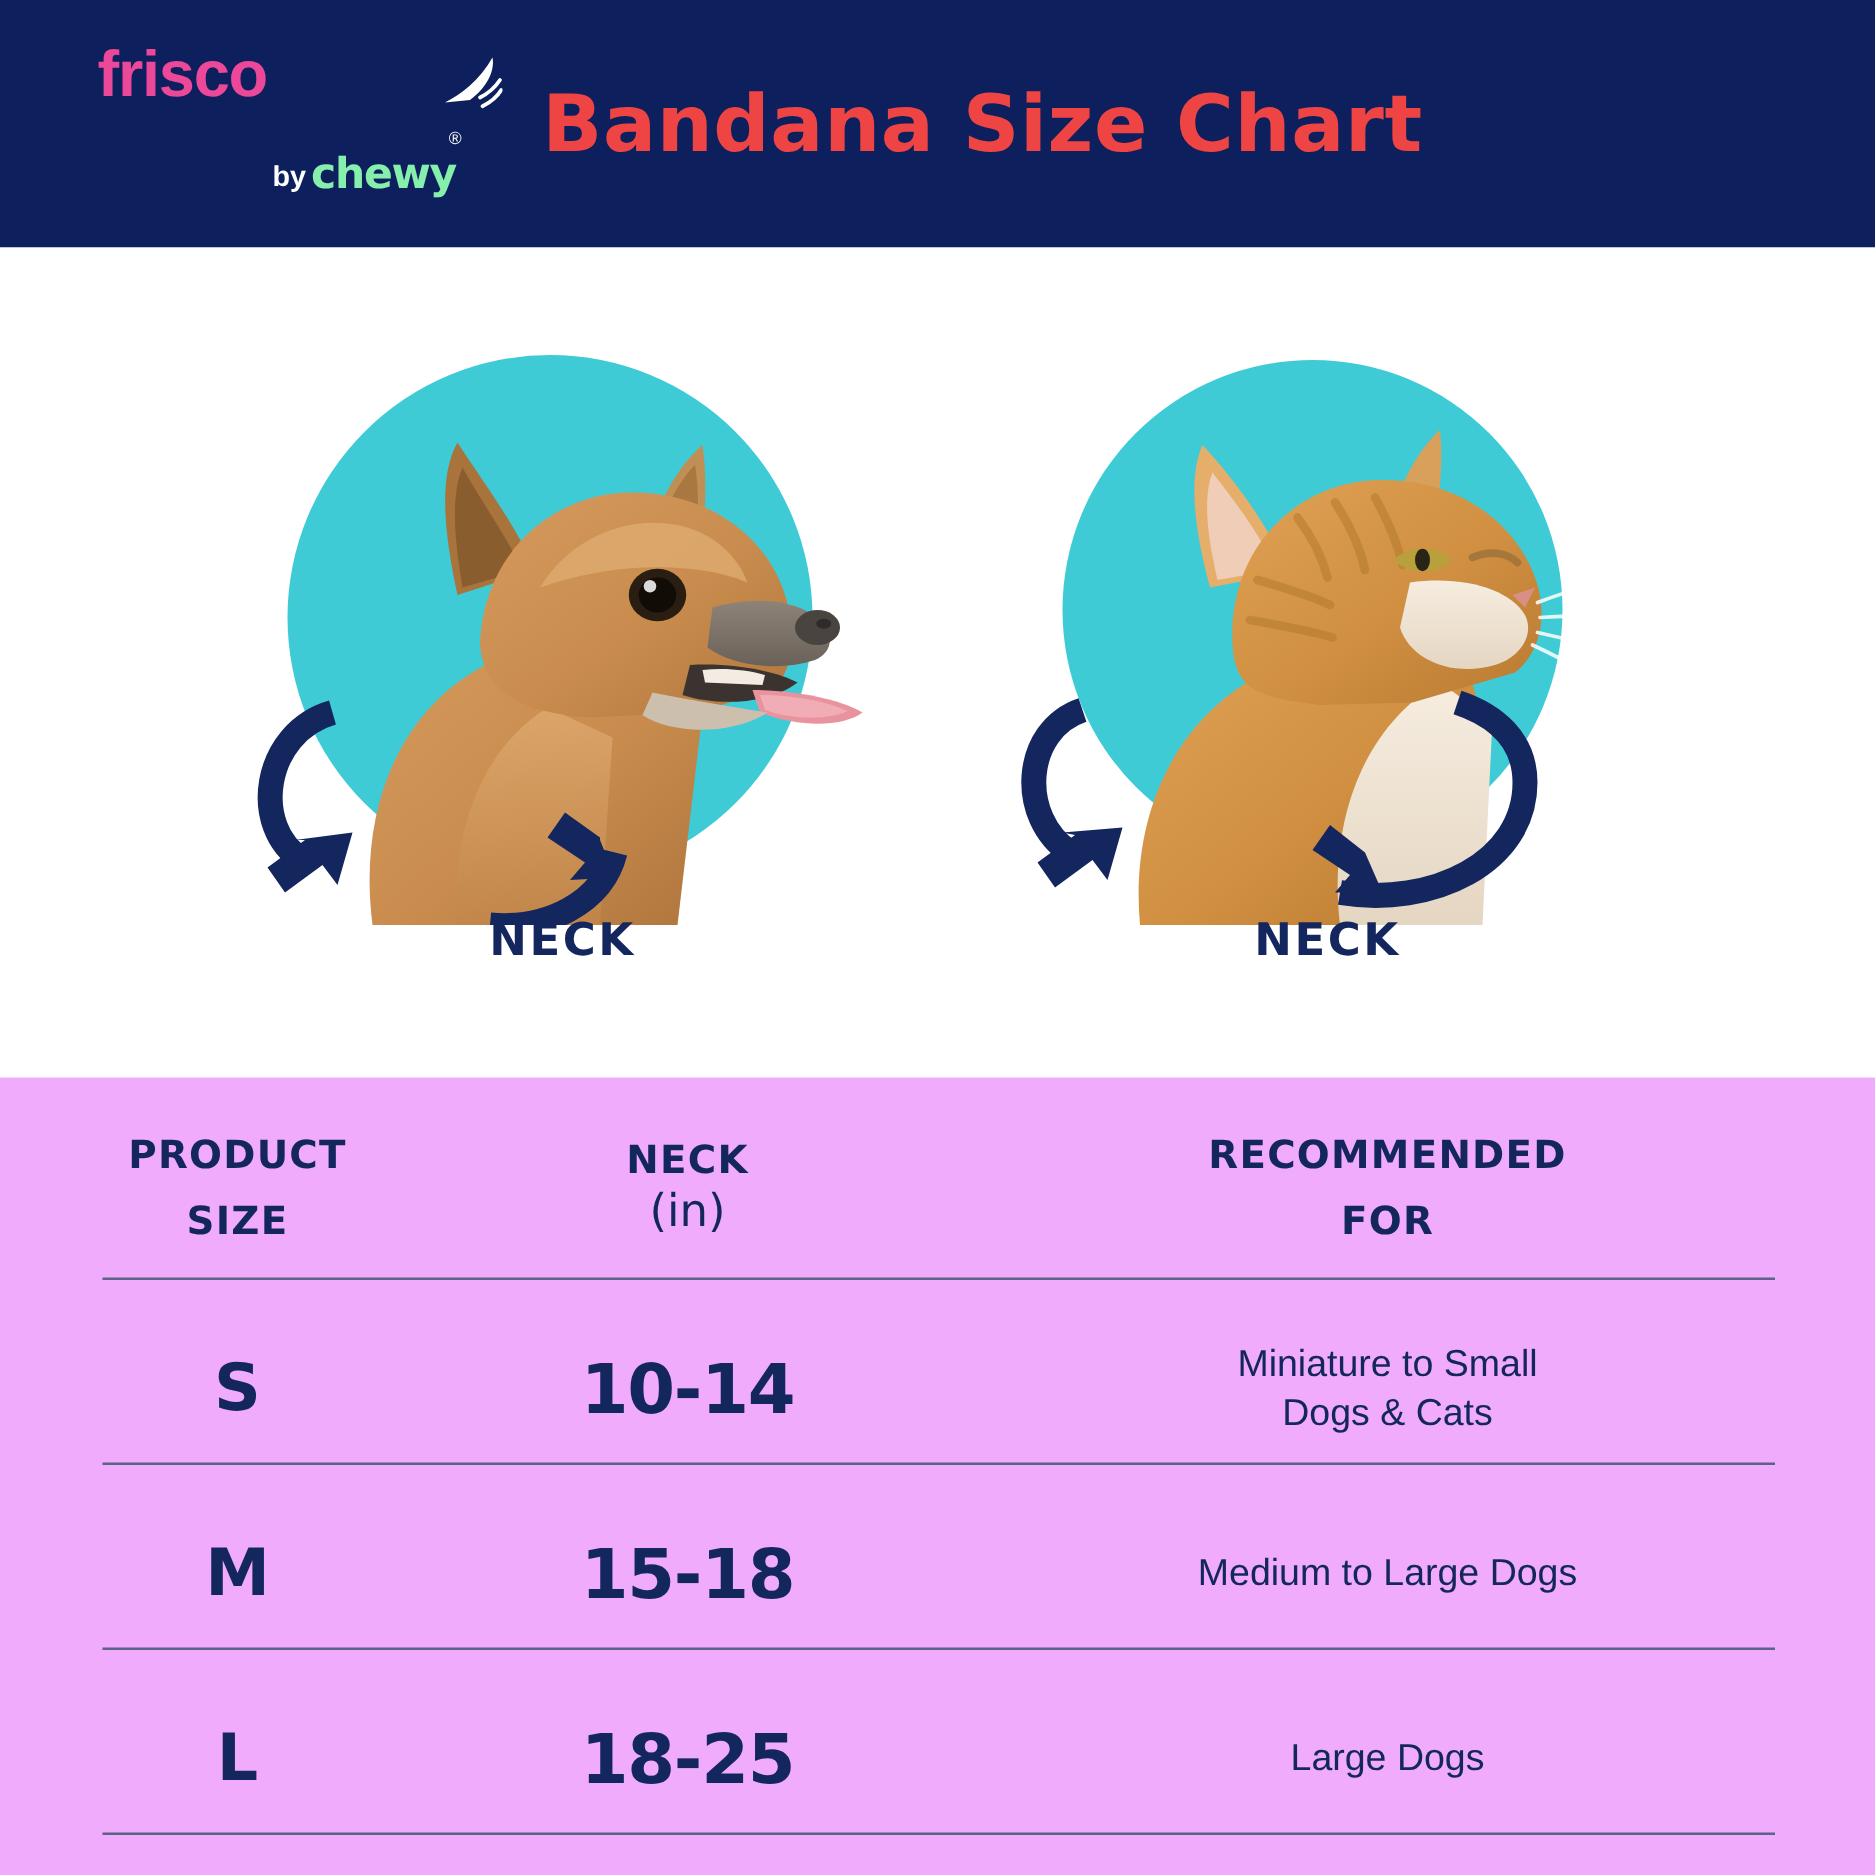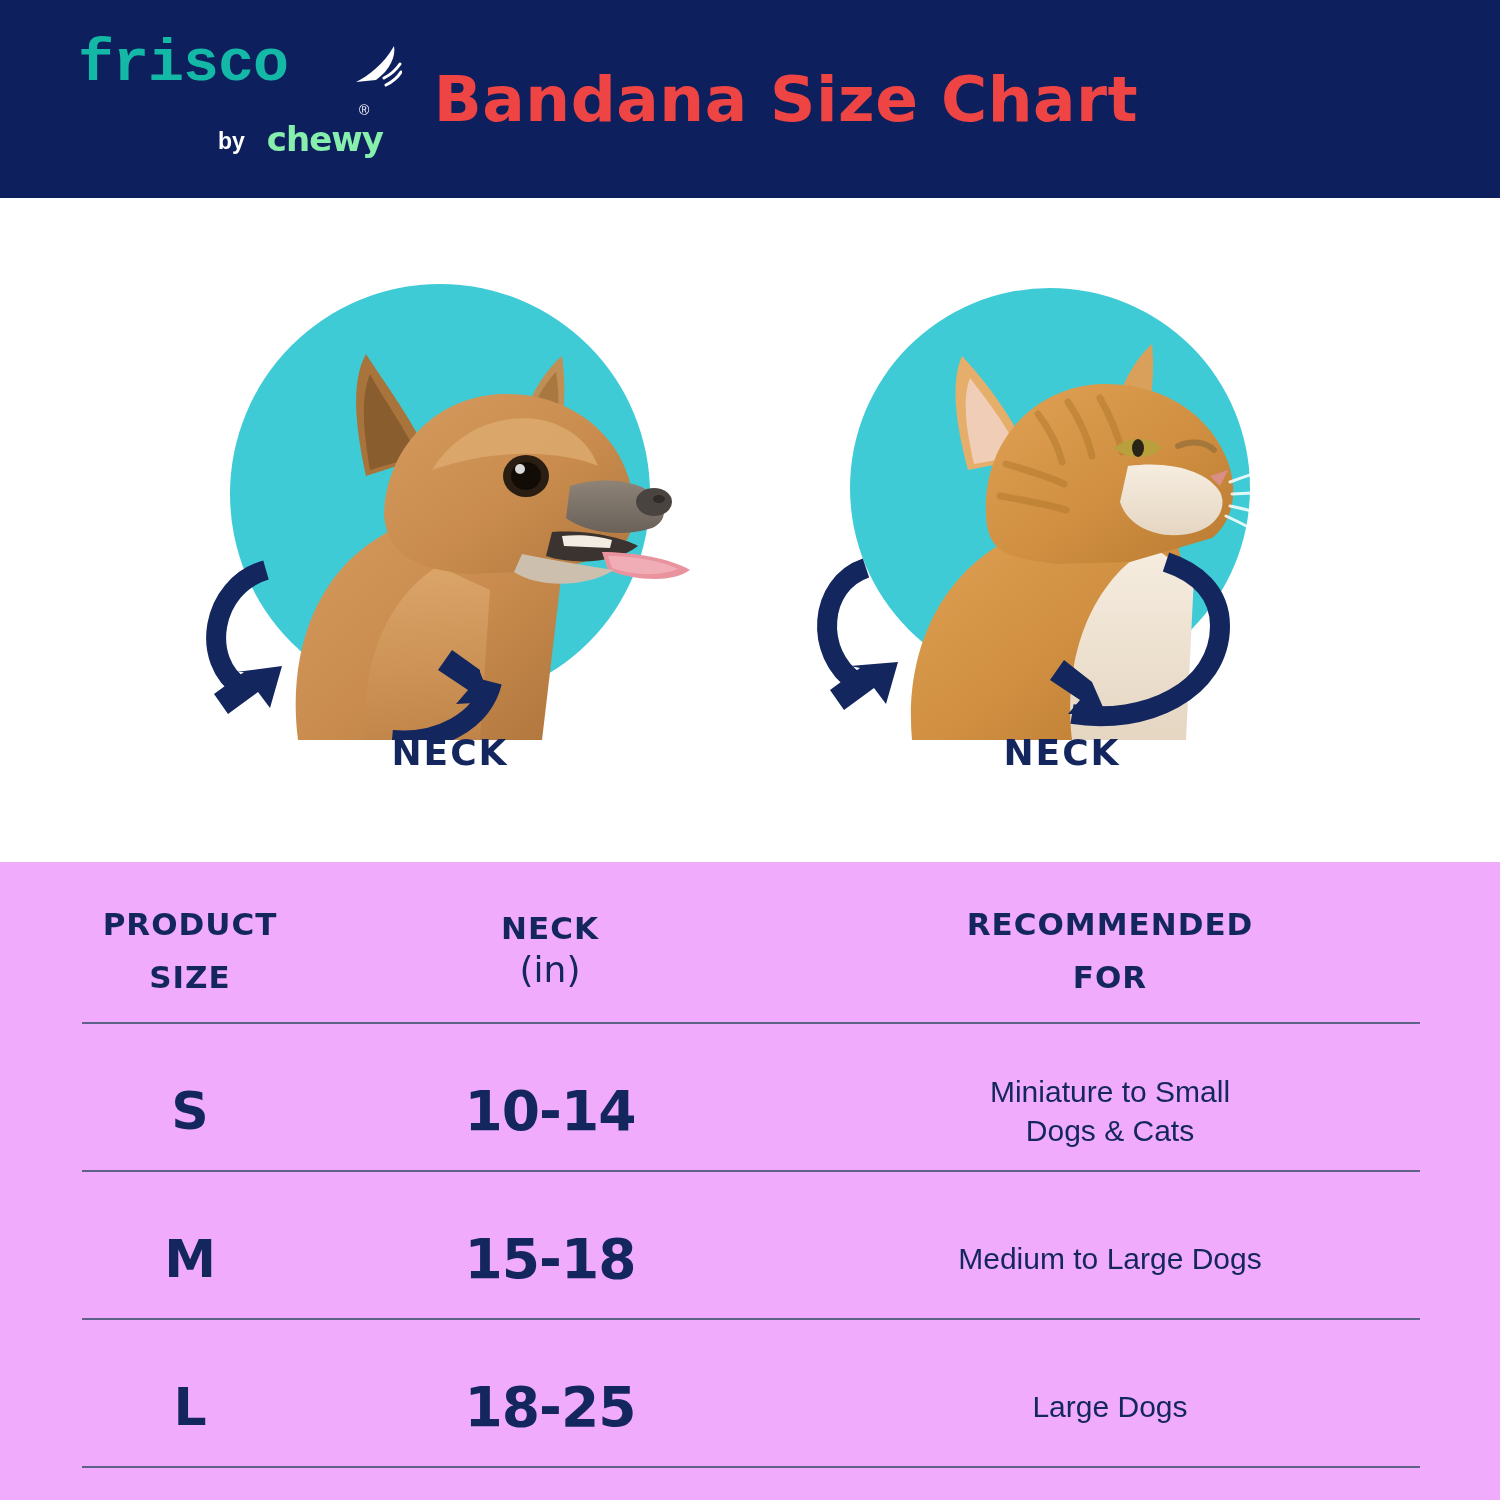--- a/index.html
+++ b/index.html
@@ -33,24 +33,24 @@
     align-items: center;
   }
   .logo-block {
     position: absolute;
     left: 78px;
     top: 34px;
     width: 300px;
     height: 130px;
   }
   .logo-word {
-    font-family: Liberation Mono, monospace;
-    font-weight: bold;
-    font-size: 60px;
-    color: #14b8a6;
+    font-family: Liberation Sans, sans-serif;
+    font-weight: bold;
+    font-size: 52px;
+    color: #ec4899;
     letter-spacing: -1px;
     line-height: 1;
     position: absolute;
     left: 0;
     top: 0;
   }
   .logo-reg {
     position: absolute;
     left: 281px;
     top: 68px;
@@ -65,21 +65,21 @@
     width: 52px;
     height: 48px;
     pointer-events: none;
   }
   .logo-sub {
     position: absolute;
     left: 140px;
     top: 88px;
     display: flex;
     align-items: flex-end;
-    gap: 22px;
+    gap: 4px;
   }
   .logo-by {
     font-family: "Liberation Sans", sans-serif;
     font-weight: bold;
     font-size: 23px;
     color: #ffffff;
     line-height: 1;
     padding-bottom: 3px;
   }
   .logo-chewy {

